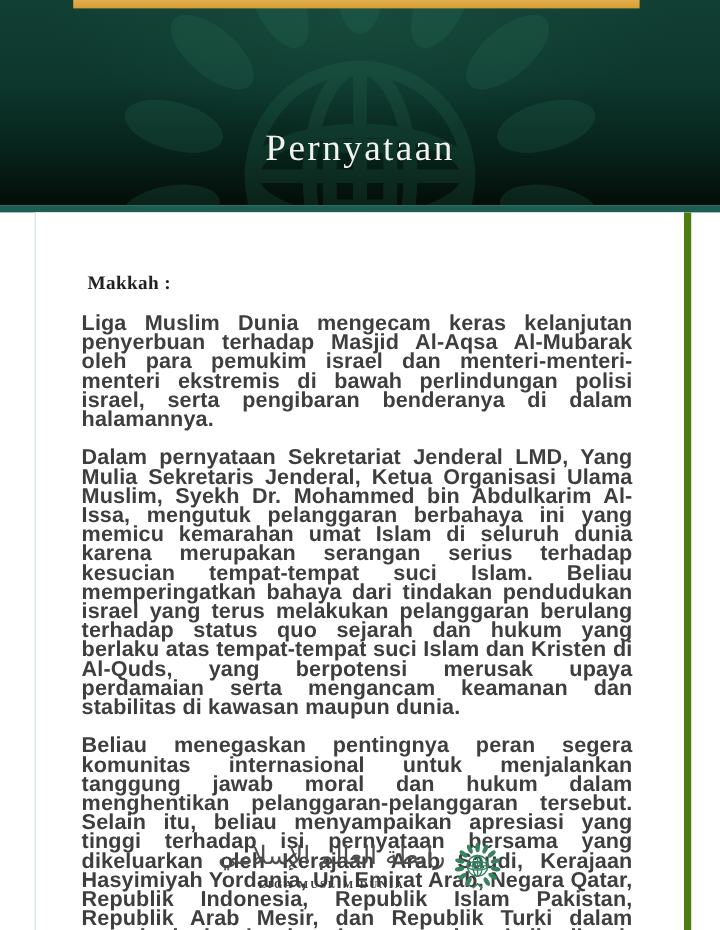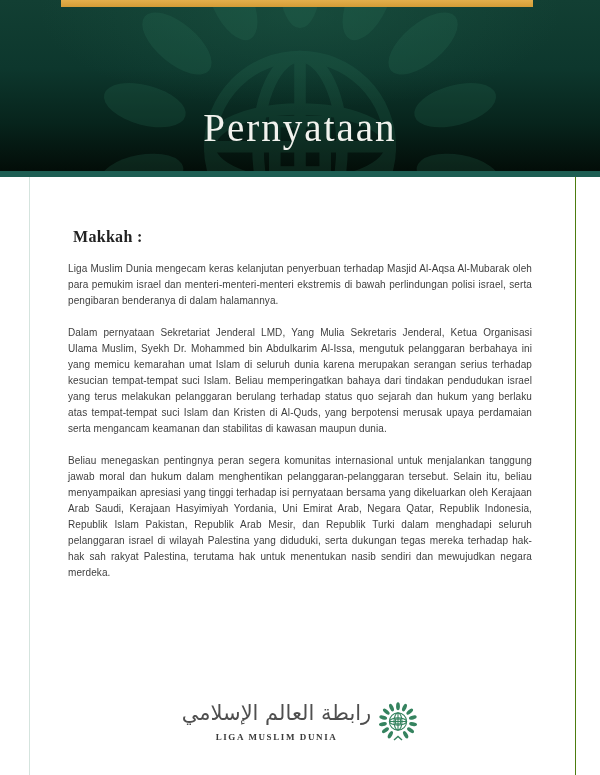--- a/index.html
+++ b/index.html
@@ -29,40 +29,40 @@
     background:linear-gradient(180deg,#e3af4c,#d49c36);
   }
   .watermark {
     position:absolute; left:90px; top:-58px; width:420px; height:420px;
     color:#2e7b5e; opacity:.20;
   }
   .header-title {
     position:absolute; left:0; right:0; top:105px;
     text-align:center;
     font-family:"Liberation Serif", serif;
-    font-size:39px; font-weight:normal; letter-spacing:2px;
+    font-size:31px; font-weight:normal; letter-spacing:2px;
     color:#f2f3ee;
   }
   .teal-band { width:600px; height:6px; background:#1d5e53; }
 
   
   .card {
     position:absolute; top:177px; left:29px; width:547px; bottom:0;
     background:#ffffff;
     border-left:1px solid #d5e4de;
-    border-right:1px solid #4d7c0f;
+    border-right:6px solid #4d7c0f;
   }
   .content { padding:51px 43px 0 38px; }
   .location-heading {
     font-family:"Liberation Serif", serif;
     font-size:16px; font-weight:bold; color:#222222;
     margin:0 0 15px 5px; letter-spacing:.3px;
   }
   .body-paragraph {
-    font-size:10px; font-weight:normal; color:#3e3e3e;
+    font-size:18px; font-weight:bold; color:#3e3e3e;
     line-height:16px; text-align:justify;
     letter-spacing:.1px; margin-bottom:16px;
   }
 
   
   .logo-row {
     position:absolute; left:0; right:0; top:702px;
     display:flex; justify-content:center; align-items:center; gap:7px;
   }
   .logo-text { text-align:center; }

